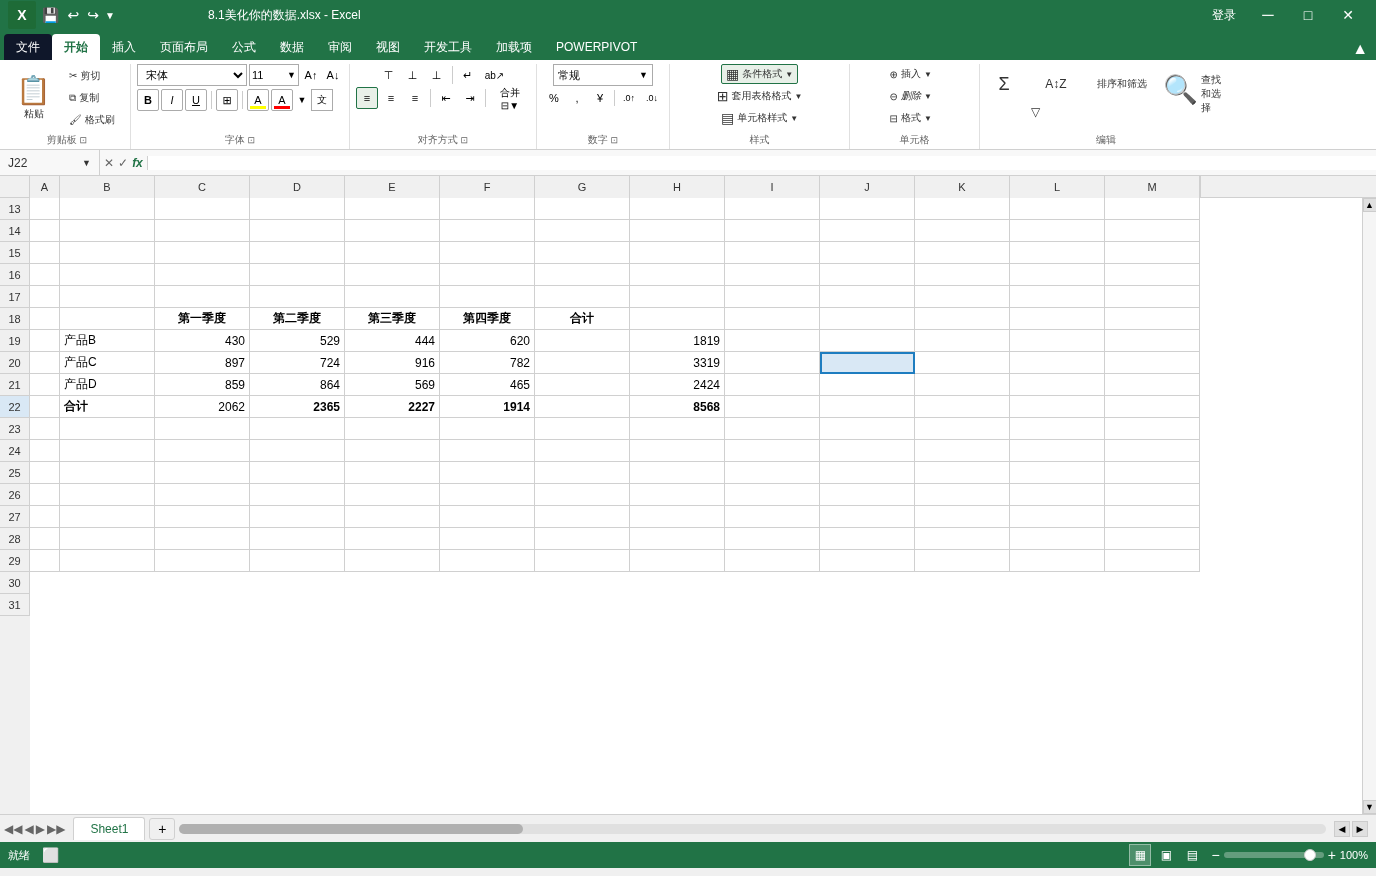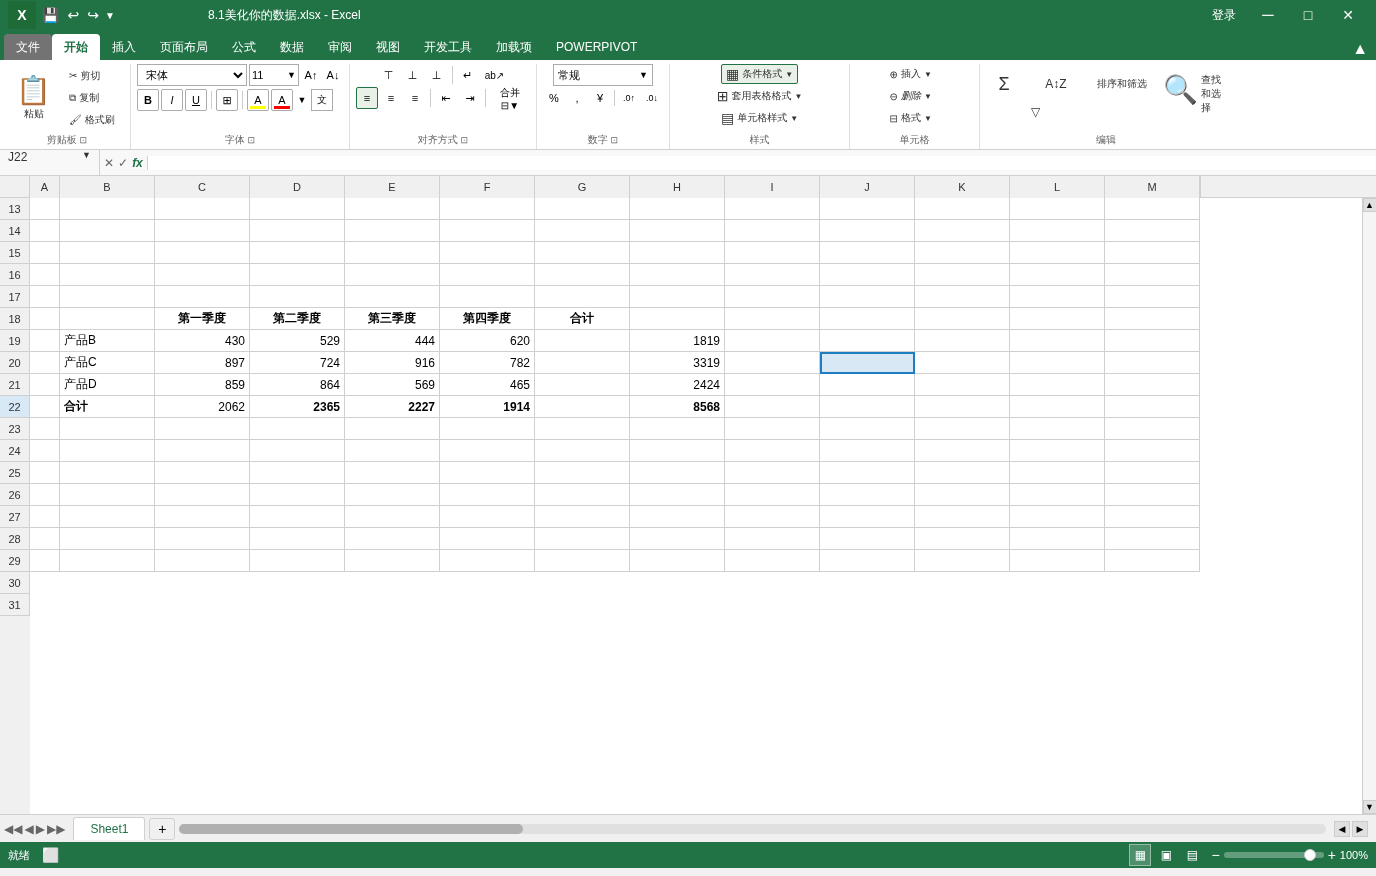--- a/index.html
+++ b/index.html
@@ -103,21 +103,21 @@
       background: #f8f8f8;
       border-bottom: 1px solid #d0d0d0;
       display: flex;
       align-items: center;
       height: 26px;
       padding: 0;
     }
     .cell-ref {
       width: 100px; border-right: 1px solid #d0d0d0;
       padding: 0 8px; font-size: 12px; color: #333;
-      display: flex; align-items: flex-start; height: 100%;
+      display: flex; align-items: center; height: 100%;
     }
     .formula-controls {
       display: flex; align-items: center; padding: 0 4px; gap: 4px;
       border-right: 1px solid #d0d0d0;
     }
     .formula-controls span { cursor: pointer; font-size: 13px; color: #555; }
     .formula-input {
       flex: 1; padding: 0 8px; font-size: 12px; border: none; background: white; outline: none;
     }
 
@@ -258,21 +258,21 @@
   <div class="title">8.1美化你的数据.xlsx - Excel</div>
   <div style="display:flex;align-items:center;gap:0;">
     <span class="login-btn">登录</span>
     <span style="color:white;width:40px;height:30px;display:flex;align-items:center;justify-content:center;cursor:pointer;font-size:16px;">─</span>
     <span style="color:white;width:40px;height:30px;display:flex;align-items:center;justify-content:center;cursor:pointer;font-size:14px;">□</span>
     <span class="close" style="color:white;width:40px;height:30px;display:flex;align-items:center;justify-content:center;cursor:pointer;font-size:14px;">✕</span>
   </div>
 </div>
 
 <div class="ribbon-tabs">
-  <div class="ribbon-tab" style="background:#737373;color:white;">文件</div>
+  <div class="ribbon-tab" style="background:#0f172a;color:white;">文件</div>
   <div class="ribbon-tab active">开始</div>
   <div class="ribbon-tab">插入</div>
   <div class="ribbon-tab">页面布局</div>
   <div class="ribbon-tab">公式</div>
   <div class="ribbon-tab">数据</div>
   <div class="ribbon-tab">审阅</div>
   <div class="ribbon-tab">视图</div>
   <div class="ribbon-tab">开发工具</div>
   <div class="ribbon-tab">加载项</div>
   <div class="ribbon-tab">POWERPIVOT</div>

